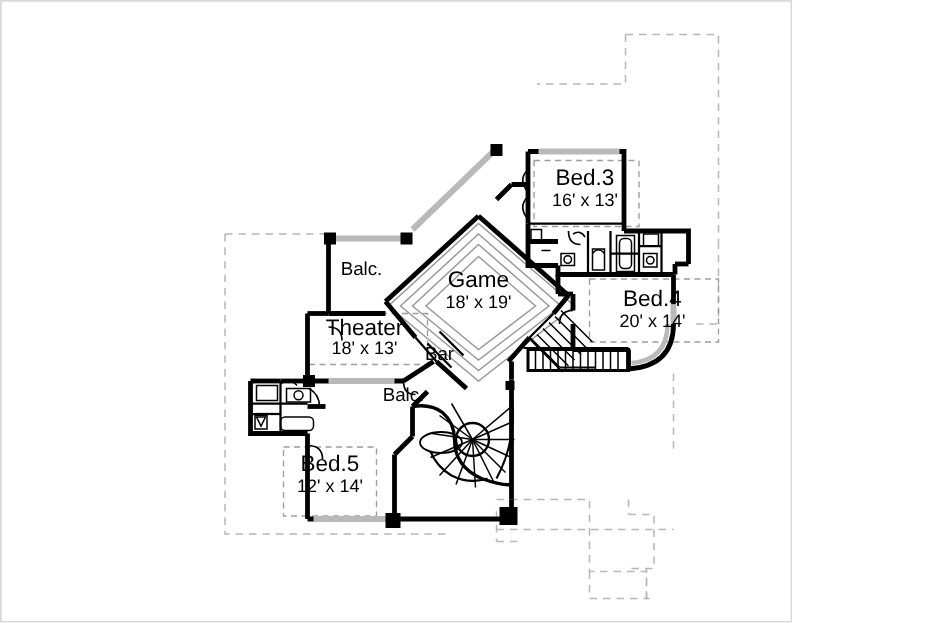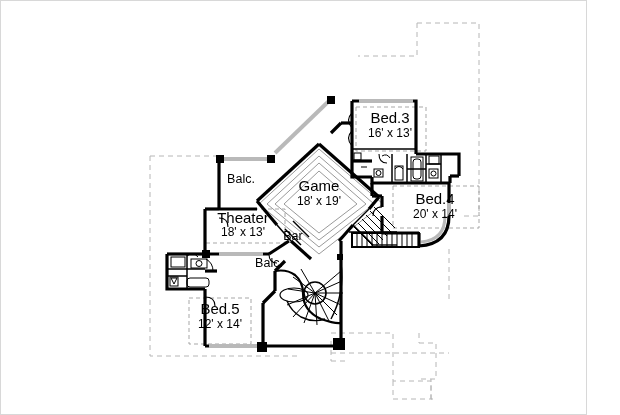--- a/index.html
+++ b/index.html
@@ -5,21 +5,21 @@
   html, body {
     margin: 0;
     padding: 0;
     background: #ffffff;
   }
   body {
     font-family: "Liberation Sans", sans-serif;
   }
   #plan-viewport {
     position: relative;
-    width: 587px;
+    width: 528px;
     height: 415px;
     background: #e5e5e5;
     border: 1px solid #d8d8d8;
     box-sizing: border-box;
     overflow: hidden;
     text-align: center;
   }
   #plan-svg {
     position: absolute;
     left: 0;

